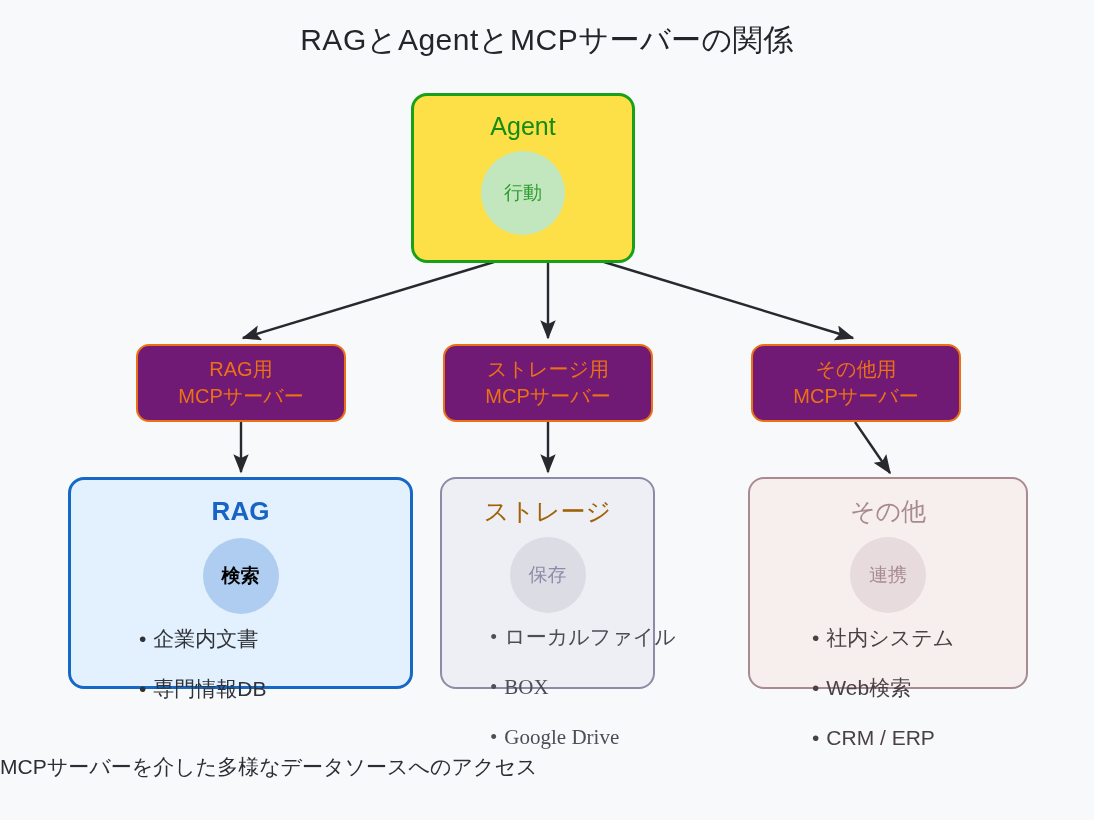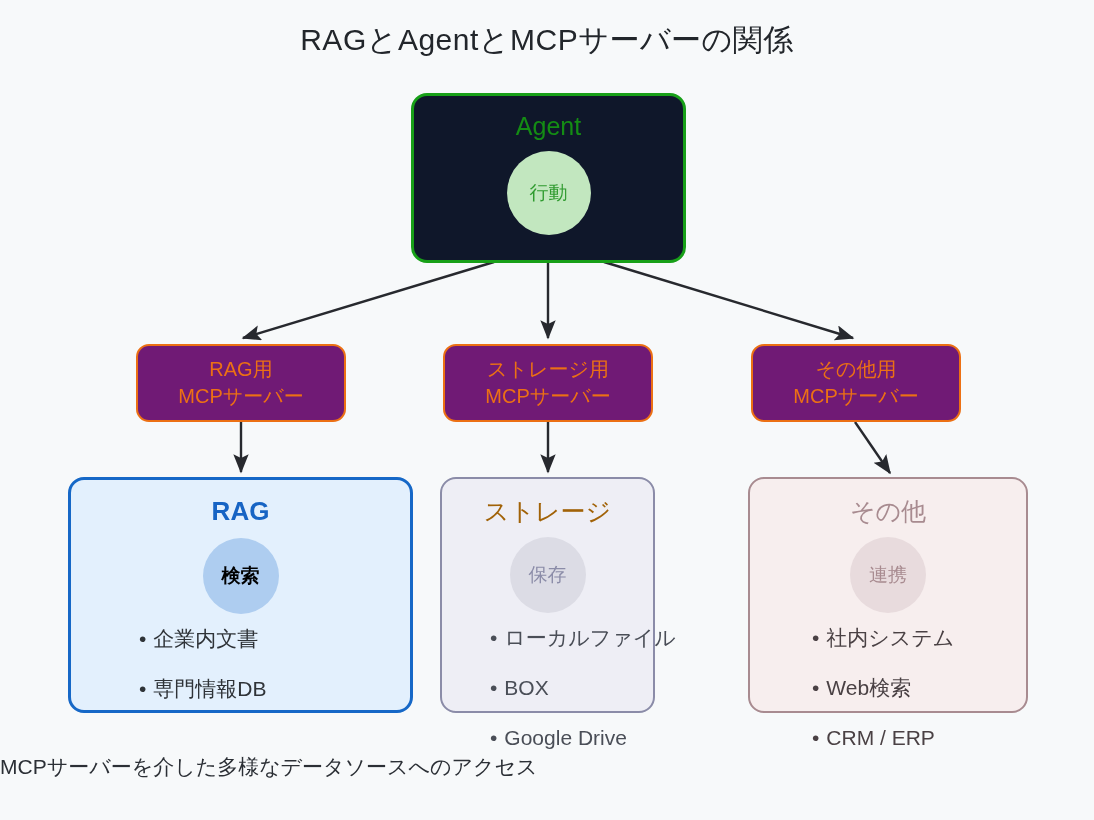--- a/index.html
+++ b/index.html
@@ -48,25 +48,25 @@
     position: absolute;
     box-sizing: border-box;
     border-style: solid;
     border-radius: 14px;
   }
 
   
   .node-agent {
     left: 411px;
     top: 93px;
-    width: 275px;
+    width: 224px;
     height: 170px;
     border-width: 3px;
     border-color: #18a018;
-    background: #0f172a;
+    background: #fde047;
     border-radius: 16px;
   }
   .agent-title {
     position: absolute;
     left: 0;
     top: 16px;
     width: 100%;
     text-align: center;
     font-size: 25px;
     color: #148c14;
@@ -107,21 +107,21 @@
     color: #ec7014;
     white-space: nowrap;
   }
   #mcp-rag  { left: 136px; }
   #mcp-stor { left: 443px; }
   #mcp-oth  { left: 751px; }
 
   
   .node-source {
     top: 477px;
-    height: 236px;
+    height: 212px;
     border-radius: 16px;
   }
   .source-title {
     position: absolute;
     left: 0;
     top: 16px;
     width: 100%;
     text-align: center;
     font-size: 25px;
     white-space: nowrap;
@@ -171,21 +171,21 @@
 
   
   #src-stor {
     left: 440px;
     width: 215px;
     border: 2px solid #8b8ca8;
     background: #eeeef5;
   }
   #src-stor .source-title { color: #a16207; }
   #src-stor .source-circle { background: #dcdce5; color: #8b8ca8; }
-  #src-stor .source-list { padding-left: 48px; }
+  #src-stor .source-list { padding-left: 48px; font-family: Liberation Serif, serif; }
   #src-stor .source-list li { color: #4a4e57; }
 
   
   #src-oth {
     left: 748px;
     width: 280px;
     border: 2px solid #a88b90; 
     background: #f7eeee;
   }
   #src-oth .source-title { color: #a88b90; }

